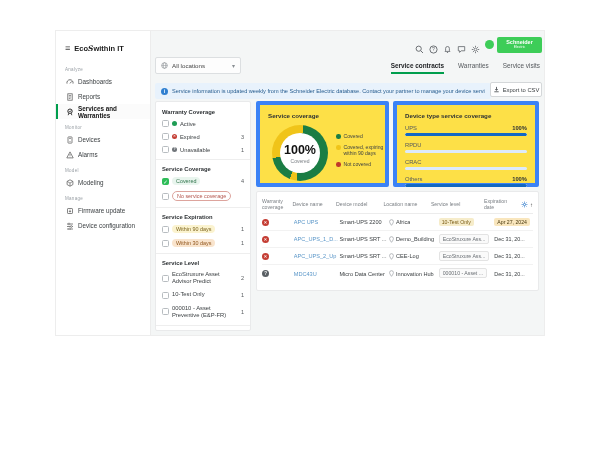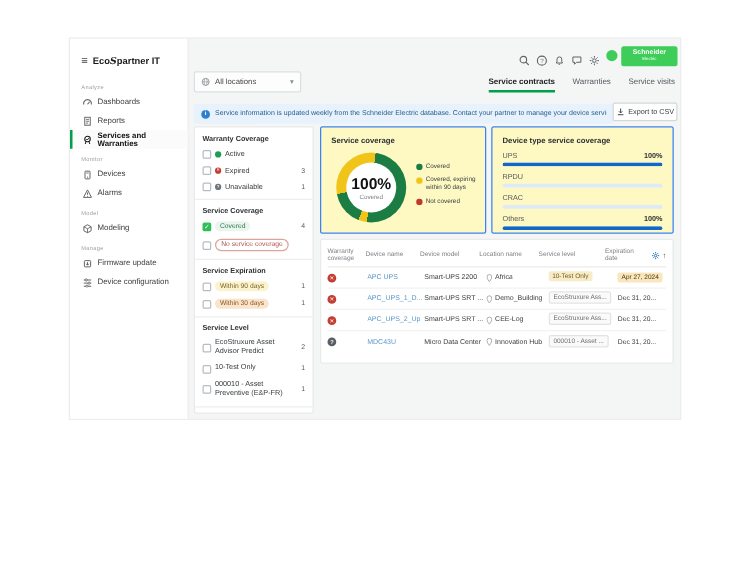--- a/index.html
+++ b/index.html
@@ -55,21 +55,21 @@
   .count { margin-left:auto; color:#55595d; font-size:5.5px; }
   .chip { border-radius:6px; padding:1px 4px; font-size:5.4px; white-space:nowrap; }
   .chip.covered { background:#e9f5ee; color:#31754d; }
   .chip.nocov { background:#fff; border:1px solid #dda49d; color:#b3544c; }
   .chip.w90 { background:#fbf3cf; color:#7c641f; }
   .chip.w30 { background:#f9e4cd; color:#91561d; }
   .divider { border-top:1px solid #eeeeee; margin:6px -6px 6px -6px; }
   .sl-label { line-height:1.25; }
 
   
-  .card { position:absolute; background:#fef9c3; border:1px solid #3b82f6; border-radius:2px; padding:7px 8px; }
+  .card { position:absolute; background:#fde047; border:4px solid #3b82f6; border-radius:2px; padding:7px 8px; }
   .cardtitle { font-size:6.2px; font-weight:bold; color:#2d3134; }
   .covcard { top:70px; left:105px; width:133px; height:86px; }
   .devcard { top:70px; left:242px; width:146px; height:86px; }
 
   .donut { position:absolute; left:12px; top:20px; width:56px; height:56px; border-radius:50%;
     background:conic-gradient(#f0c419 0 2%, #1b7d44 2% 52%, #f0c419 52% 56%, #1b7d44 56% 72%, #f0c419 72% 100%); }
   .donut::after { content:""; position:absolute; inset:8px; background:#fff; border-radius:50%; }
   .donut-center { position:absolute; inset:0; display:flex; flex-direction:column; align-items:center; justify-content:center; z-index:2; }
   .donut-pct { font-size:12.5px; font-weight:bold; color:#111; }
   .donut-lbl { font-size:5px; color:#7a7f84; margin-top:1px; }
@@ -111,21 +111,21 @@
   .sortarrow { font-size:6px; color:#444; cursor:pointer; }
 </style>
 </head>
 <body>
 
 <div class="app">
 
   <div class="sidebar">
     <div class="logo-row">
       <span class="ham">≡</span>
-      <span class="logo"><span>Eco</span><span class="s-mark">S</span><span>partner IT</span></span>
+      <span class="logo"><span>Eco</span><span class="s-mark">S</span><span>within IT</span></span>
     </div>
 
     <div class="sec-label">Analyze</div>
     <div class="side-item">
       <span class="side-icon">
           <svg width="8" height="8" viewBox="0 0 8 8">
             <path d="M1,5.6 A3.1,3.1 0 1 1 7,5.6" fill="none" stroke="#666" stroke-width="0.9"></path>
             <line x1="4" y1="5.4" x2="5.7" y2="3.4" stroke="#666" stroke-width="0.9"></line>
           </svg>
         </span>

